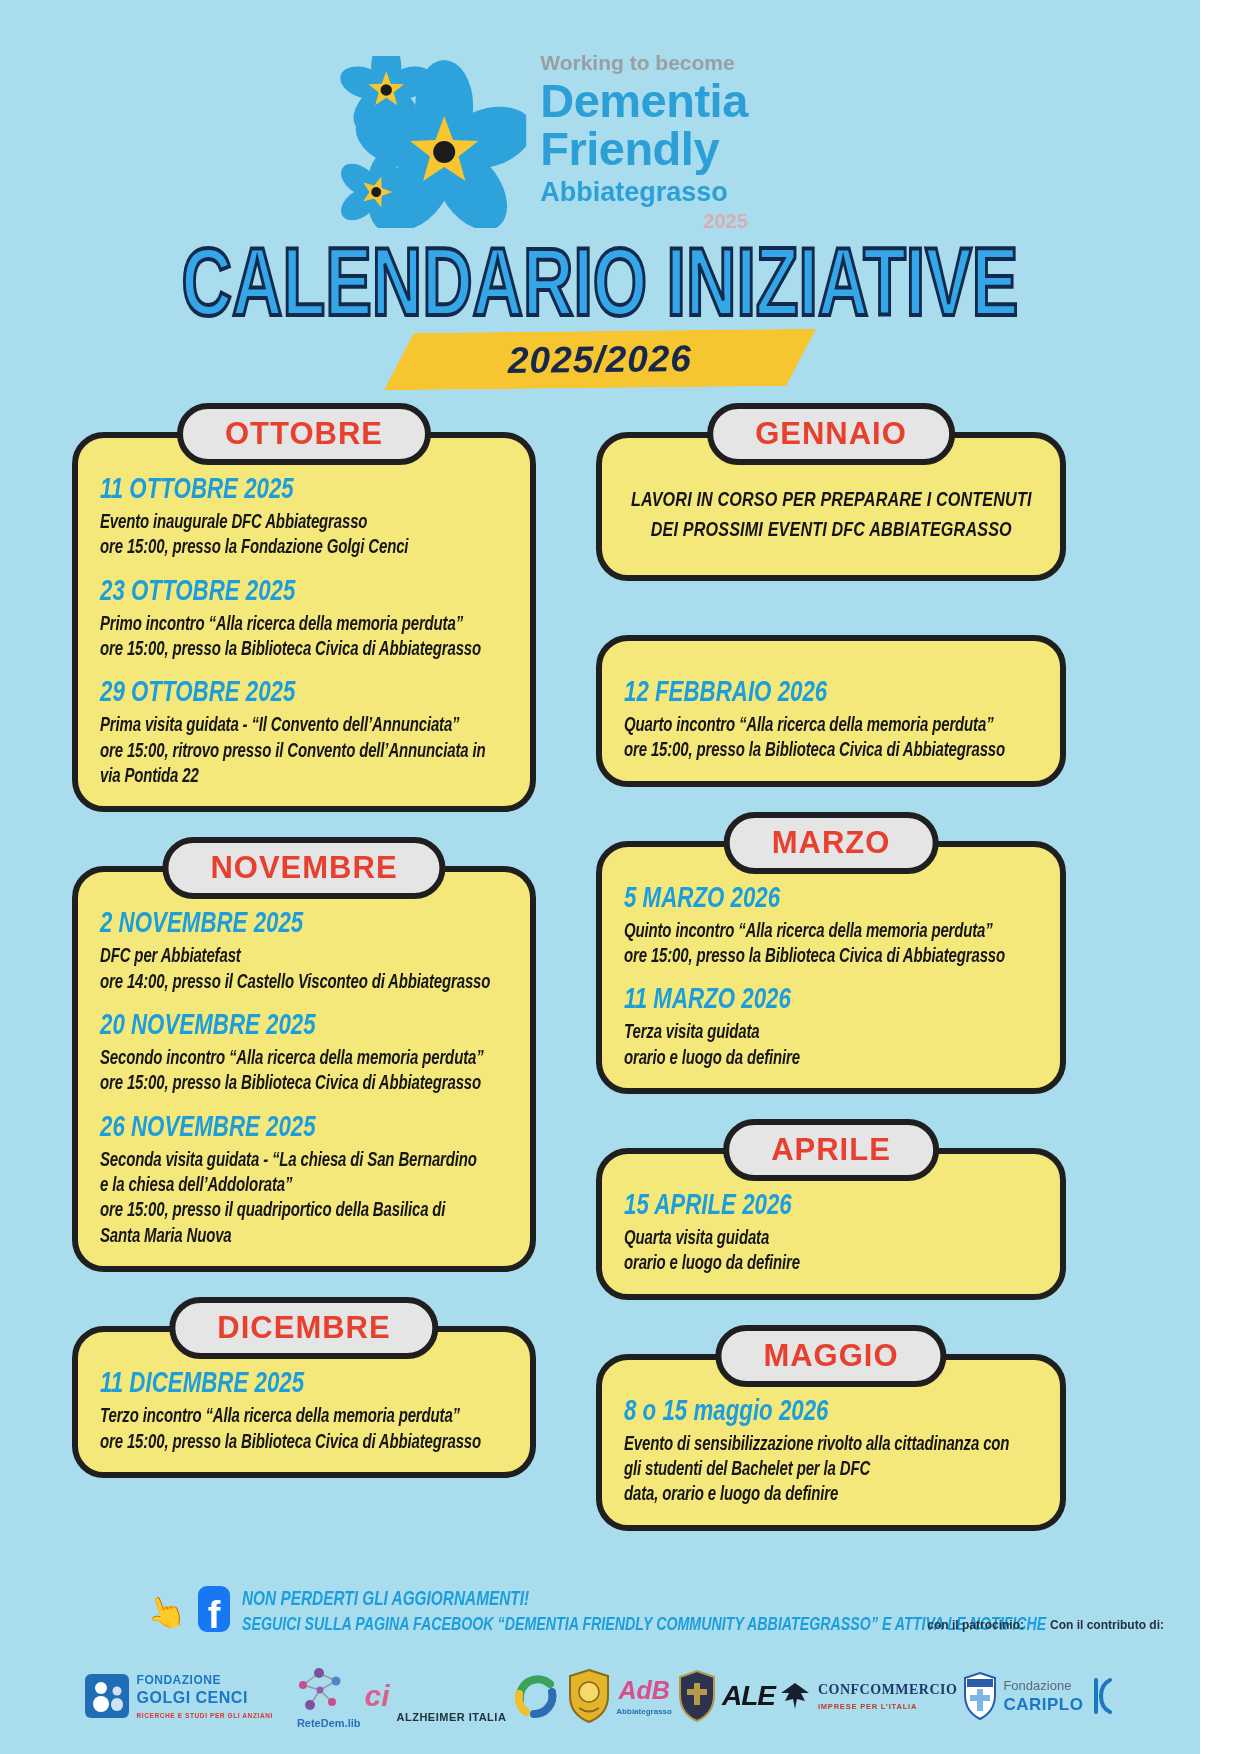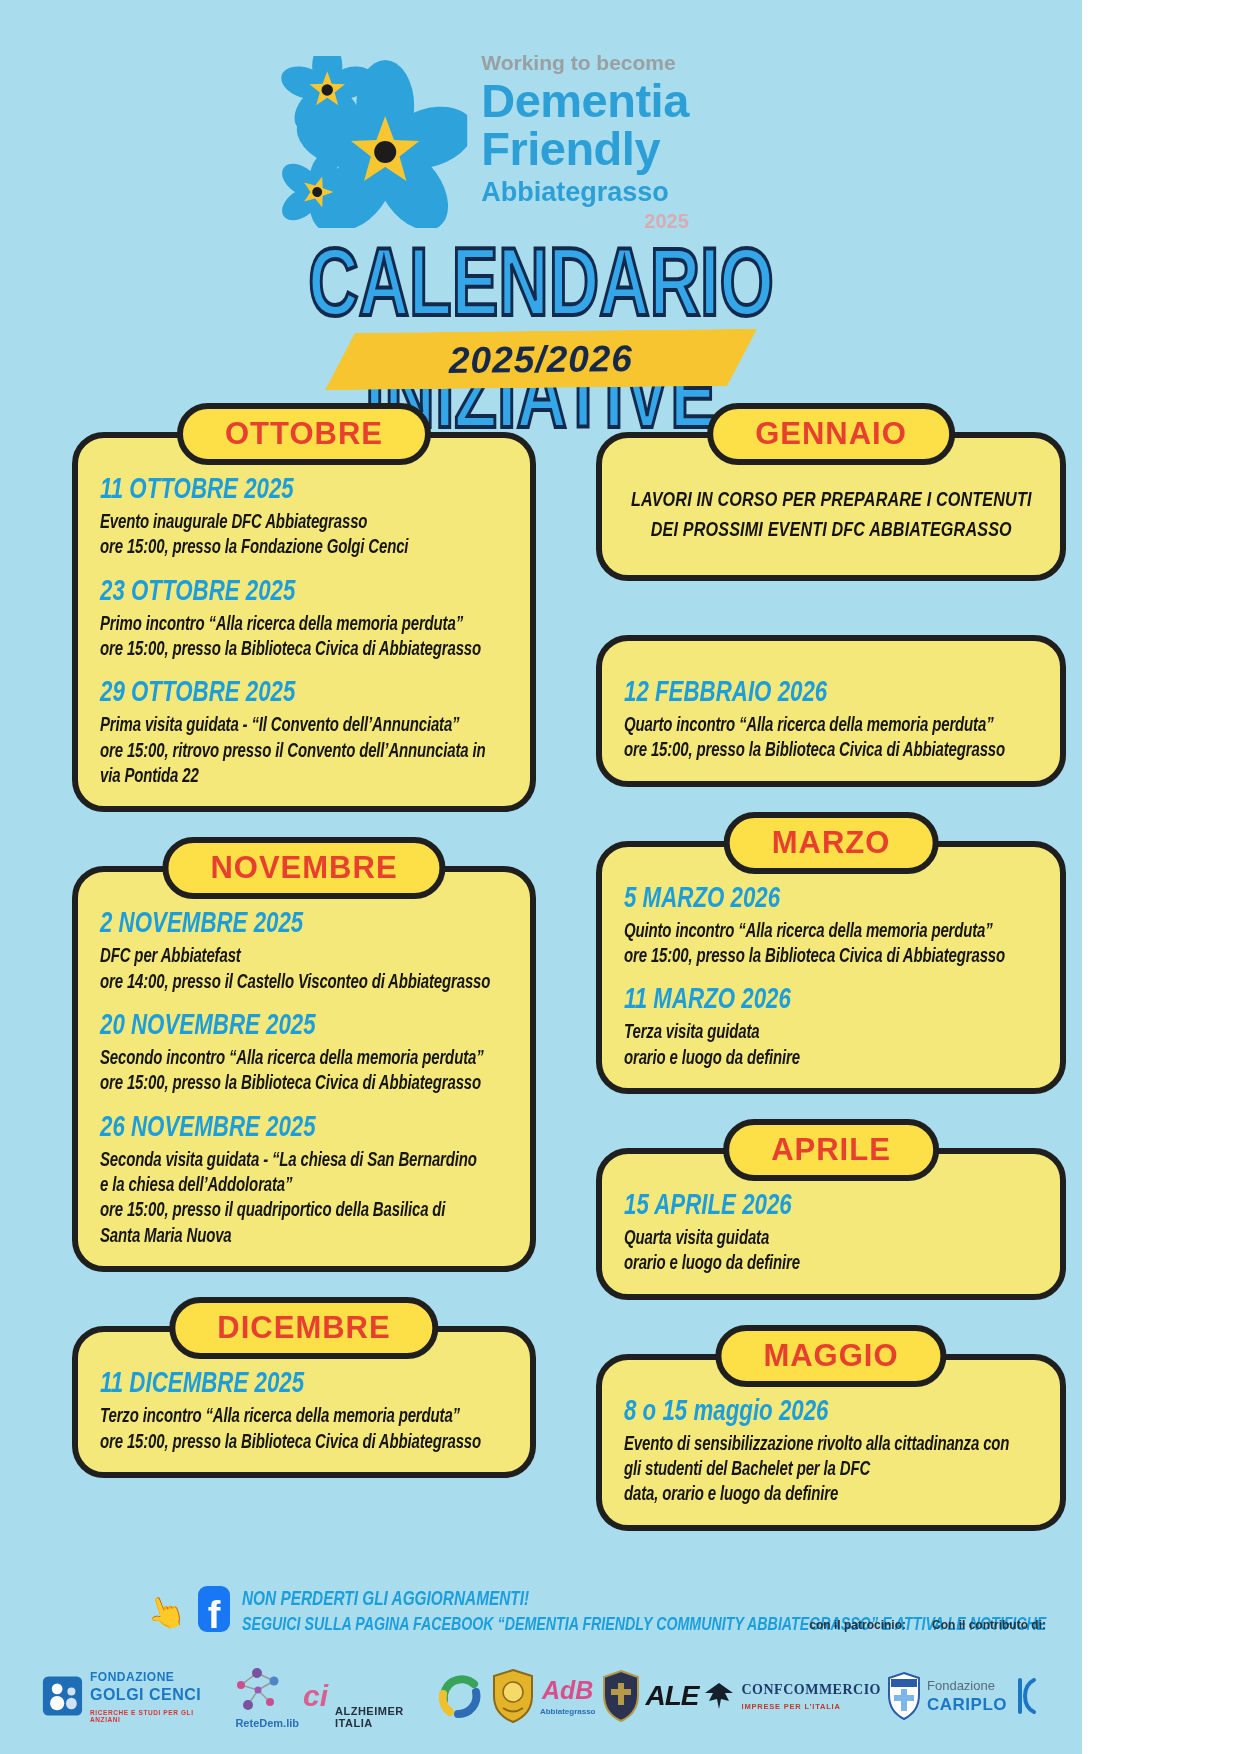--- a/index.html
+++ b/index.html
@@ -1,17 +1,17 @@
 <!DOCTYPE html>
 <html><head>
 <meta charset="utf-8">
 <style>
   html,body{margin:0;padding:0;}
   body{font-family:"Liberation Sans",sans-serif;}
-  .page{position:relative;width:1082px;height:1754px;background:#a9dced;overflow:hidden;}
+  .page{position:relative;width:1200px;height:1754px;background:#a9dced;overflow:hidden;}
 
   
   .brandbox{position:absolute;top:52px;left:50%;transform:translateX(-58px) translateX(-50%);display:flex;align-items:center;gap:14px;}
   .brandtext{display:flex;flex-direction:column;line-height:1.02;}
   .tagline{color:#9aa0a2;font-size:21px;font-weight:bold;margin-bottom:4px;}
   .brandname{color:#2b9fd6;font-size:47px;font-weight:bold;letter-spacing:-0.5px;}
   .brandcity{color:#2b9fd6;font-size:27px;font-weight:bold;margin-top:6px;}
   .brandyear{color:#d9abb2;font-size:20px;font-weight:bold;text-align:right;margin-top:4px;}
 
   
@@ -22,21 +22,21 @@
     width:432px;height:57px;background:#f6c52f;
     clip-path:polygon(30px 0,100% 0,calc(100% - 30px) 100%,0 100%);
     display:flex;align-items:center;justify-content:center;}
   .banner-text{font-size:37px;font-weight:bold;font-style:italic;color:#17294a;letter-spacing:1px;}
 
   
   .cards{position:absolute;top:432px;left:72px;display:grid;grid-template-columns:464px 470px;column-gap:60px;align-items:start;}
   .col{display:flex;flex-direction:column;}
   .card-wrap{position:relative;margin-top:54px;}
   .card-wrap:first-child{margin-top:0;}
-  .pill{position:absolute;top:-29px;left:50%;transform:translateX(-50%);z-index:2;background:#fde047;
+  .pill{position:absolute;top:-29px;left:50%;transform:translateX(-50%);z-index:2;background:#e5e5e5;
     border:6px solid #1f1f1f;border-radius:32px;padding:7px 42px;white-space:nowrap;}
   .pill-text{font-size:31px;font-weight:bold;color:#e8402f;letter-spacing:1px;}
   .card{background:#f5e87a;border:6px solid #1f1f1f;border-radius:32px;padding:34px 22px 18px;}
   .squeeze{width:130%;transform:scaleX(0.769);transform-origin:0 0;}
   .squeeze-c{width:130%;margin-left:-15%;transform:scaleX(0.769);transform-origin:50% 0;text-align:center;}
   .event{margin-top:14px;}
   .event:first-child{margin-top:0;}
   .event-date{font-size:29px;font-weight:bold;font-style:italic;color:#1b9edb;margin-bottom:4px;letter-spacing:0;}
   .event-text{font-size:19.5px;font-weight:bold;font-style:italic;color:#161616;line-height:1.3;white-space:pre-line;letter-spacing:-0.2px;}
   .note-card{padding:46px 8px 30px;}

